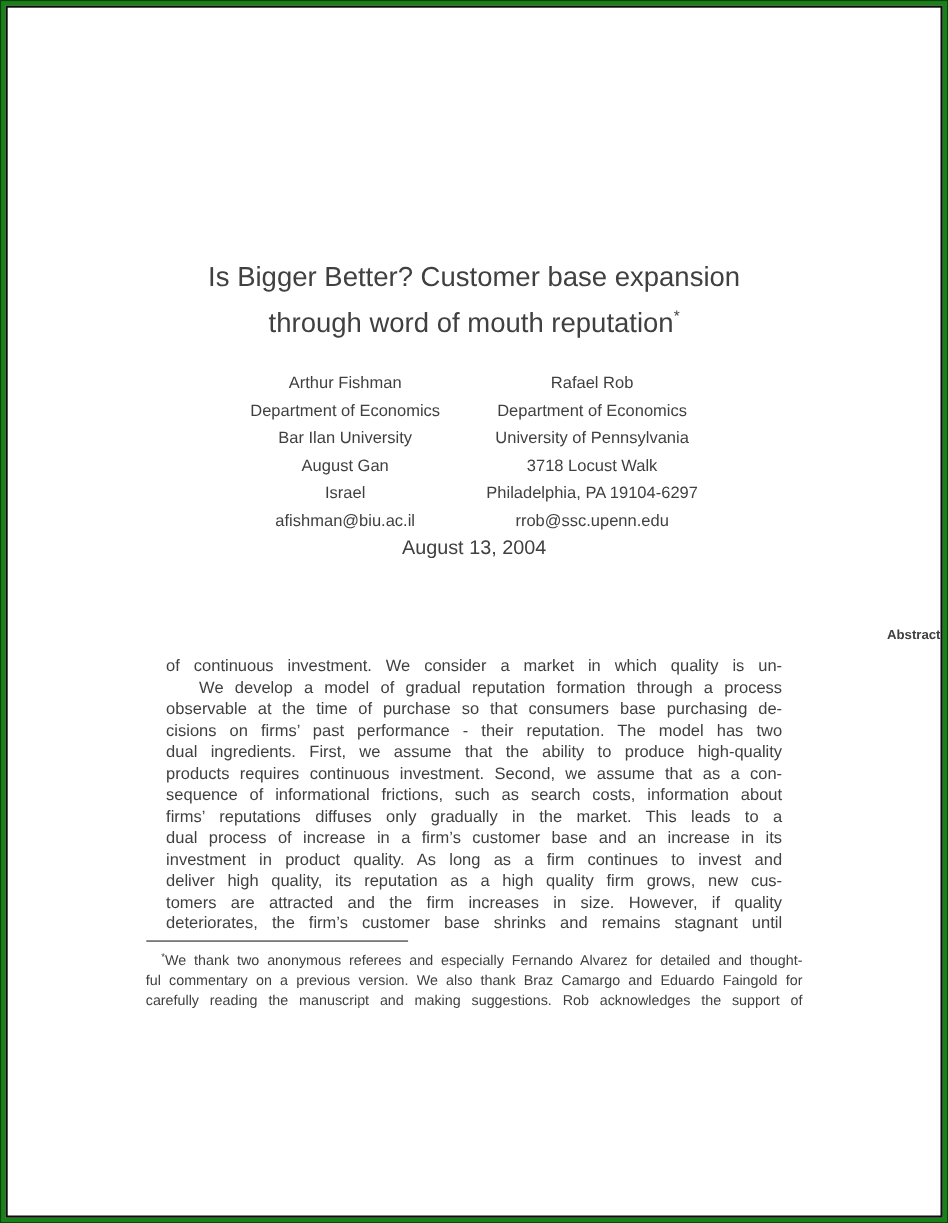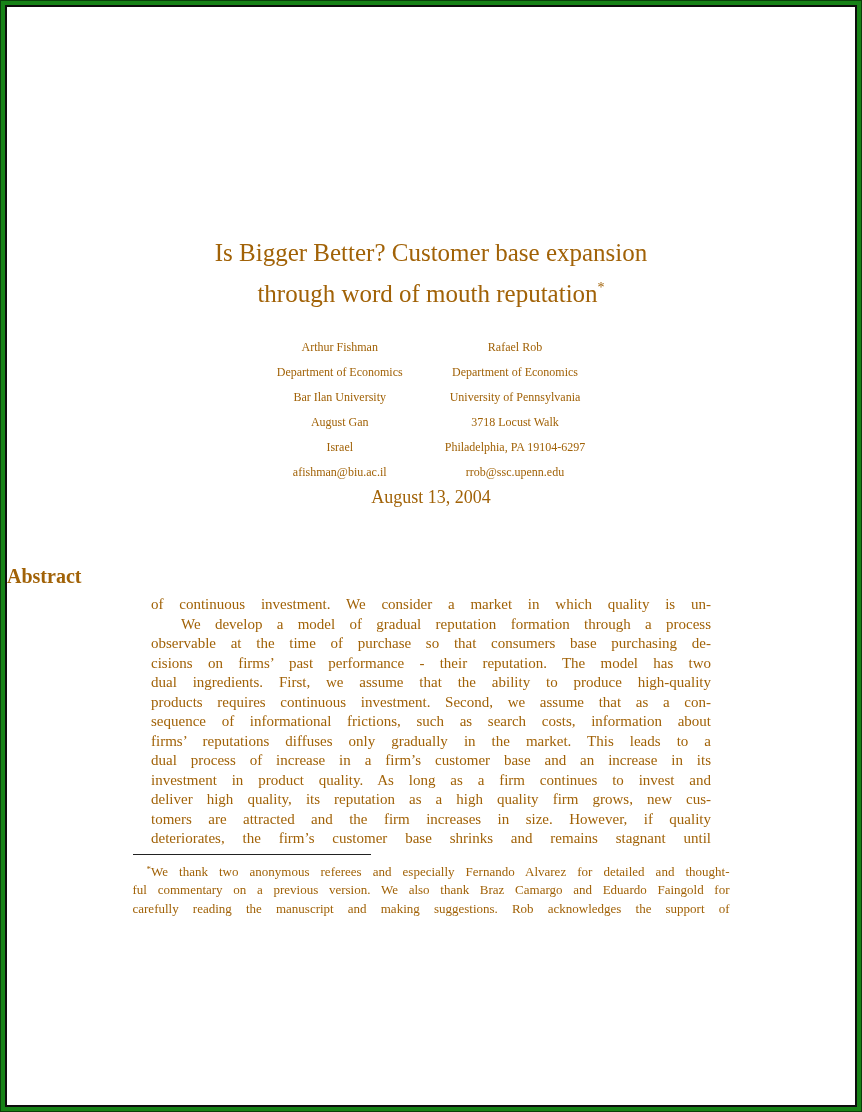--- a/index.html
+++ b/index.html
@@ -8,54 +8,54 @@
     box-sizing: border-box;
     background: #178217;
     border: 1px solid #0b3f0b;
     padding: 4px;
   }
   .paper {
     box-sizing: border-box;
     width: 100%; height: 100%;
     background: #ffffff;
     border: 2px solid #0d0d0d;
-    color: #a16207;
-    font-family: Liberation Serif, serif;
+    color: #404040;
+    font-family: Liberation Sans, sans-serif;
     overflow: hidden;
     position: relative;
   }
   .title-block {
     margin-top: 228px;
     text-align: center;
     font-size: 25px;
     line-height: 35px;
   }
   .title-block sup {
     font-size: 14px;
     vertical-align: 10px;
   }
   .authors-row {
     margin-top: 24px;
     display: flex;
     justify-content: center;
     gap: 42px;
-    font-size: 12px;
+    font-size: 15px;
     line-height: 25px;
   }
   .author-col { text-align: center; }
   .date-line {
     text-align: center;
     font-size: 18px;
     line-height: 25px;
   }
   .abstract-heading {
     margin-top: 56px;
-    text-align: left;
+    text-align: right;
     font-weight: bold;
-    font-size: 20px;
+    font-size: 12px;
     line-height: 20px;
   }
   .abstract-body {
     width: 560px;
     margin: 9px auto 0 auto;
     font-size: 15px;
     line-height: 19.5px;
   }
   .jline { text-align: justify; text-align-last: justify; text-justify: inter-word; }
   .indent1 { padding-left: 30px; box-sizing: border-box; }

